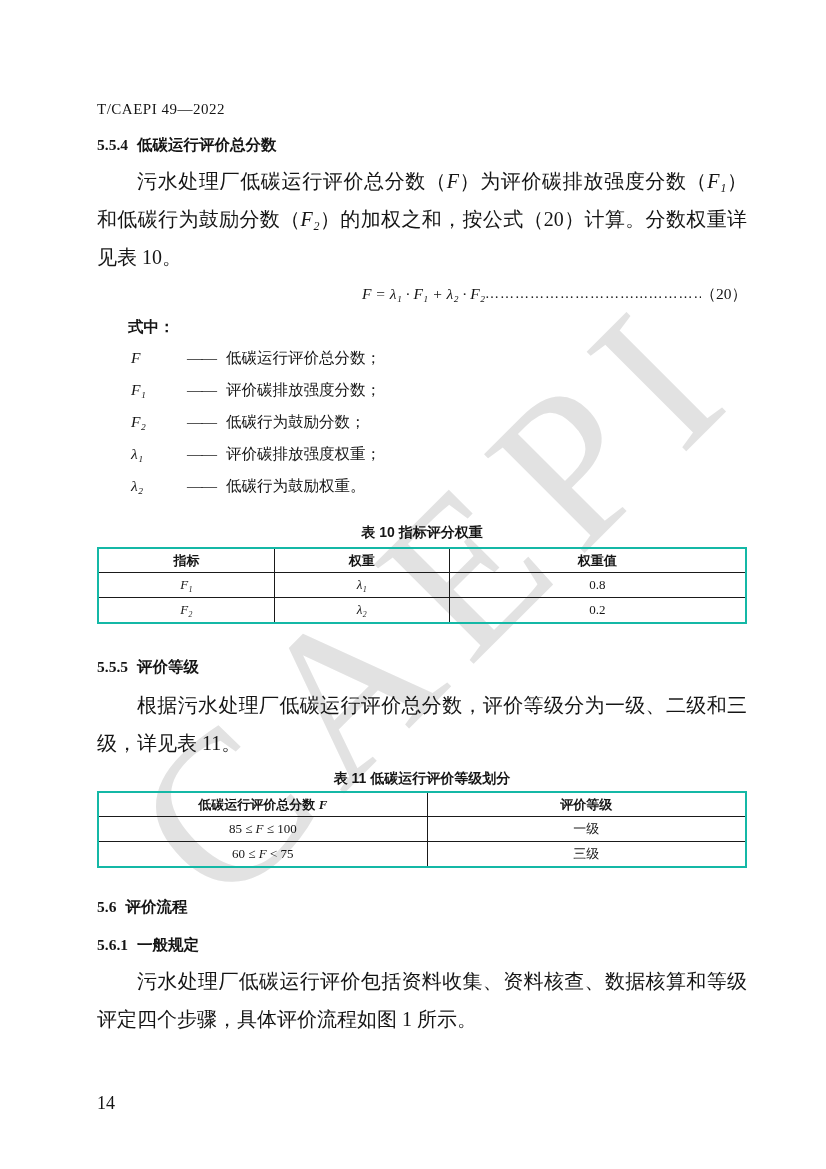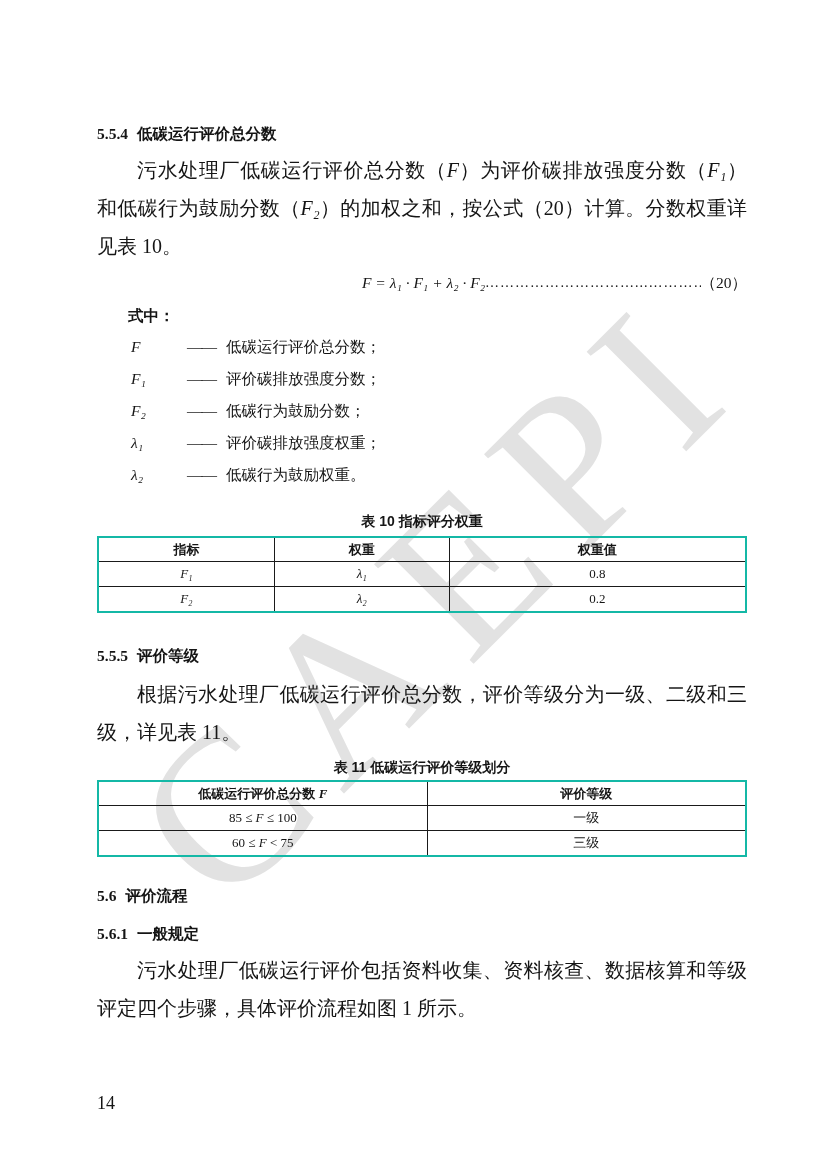--- a/index.html
+++ b/index.html
@@ -11,21 +11,21 @@
     position:absolute; left:435px; top:600px;
     transform:translate(-50%,-50%) rotate(-45deg);
     font-family:"Liberation Serif", serif;
     font-size:215px; letter-spacing:24px; line-height:1;
     color:#e2e2e2; white-space:nowrap; z-index:0;
   }
   .content { position:relative; z-index:1; padding:100px 79px 0 97px; }
   .doc-code { font-size:15px; line-height:18px; letter-spacing:0.5px; }
   .heading { font-size:15.5px; font-weight:bold; line-height:18px; margin:0; }
   .heading .num { font-family:"Liberation Serif", serif; margin-right:9px; }
-  .h554 { margin-top:25px; }
+  .h554 { margin-top:18px; }
   .h555 { margin-top:34px; }
   .h56  { margin-top:30px; }
   .h561 { margin-top:20px; }
   .para { font-size:20px; line-height:38px; text-align:justify; text-indent:2em; margin:0; }
   .p554 { margin-top:8px; }
   .p555 { margin-top:10px; }
   .p561 { margin-top:8px; }
   .var { font-style:italic; font-family:"Liberation Serif", serif; }
   .formula-row { display:flex; align-items:flex-end; height:36px; line-height:36px; font-size:15.5px; }
   .formula-spacer { width:265px; flex:0 0 auto; }
@@ -51,20 +51,21 @@
 </style>
 </head>
 <body>
 
 <div class="page">
 
   <div class="watermark">CAEPI</div>
 
   <div class="content">
 
+    <div class="doc-code">T/CAEPI 49—2022</div>
 
     <h3 class="heading h554"><span class="num">5.5.4</span><span>低碳运行评价总分数</span></h3>
 
     <p class="para p554"><span>污水处理厂低碳运行评价总分数（</span><span class="var">F</span><span>）为评价碳排放强度分数（</span><span class="var">F₁</span><span>）和低碳行为鼓励分数（</span><span class="var">F₂</span><span>）的加权之和，按公式（20）计算。分数权重详见表 10。</span></p>
 
     <div class="formula-row">
       <span class="formula-spacer"></span>
       <span class="formula-expr">F = λ₁ · F₁ + λ₂ · F₂</span>
       <span class="formula-dots">…………………………...……………………………………</span>
       <span class="formula-number">（20）</span>

